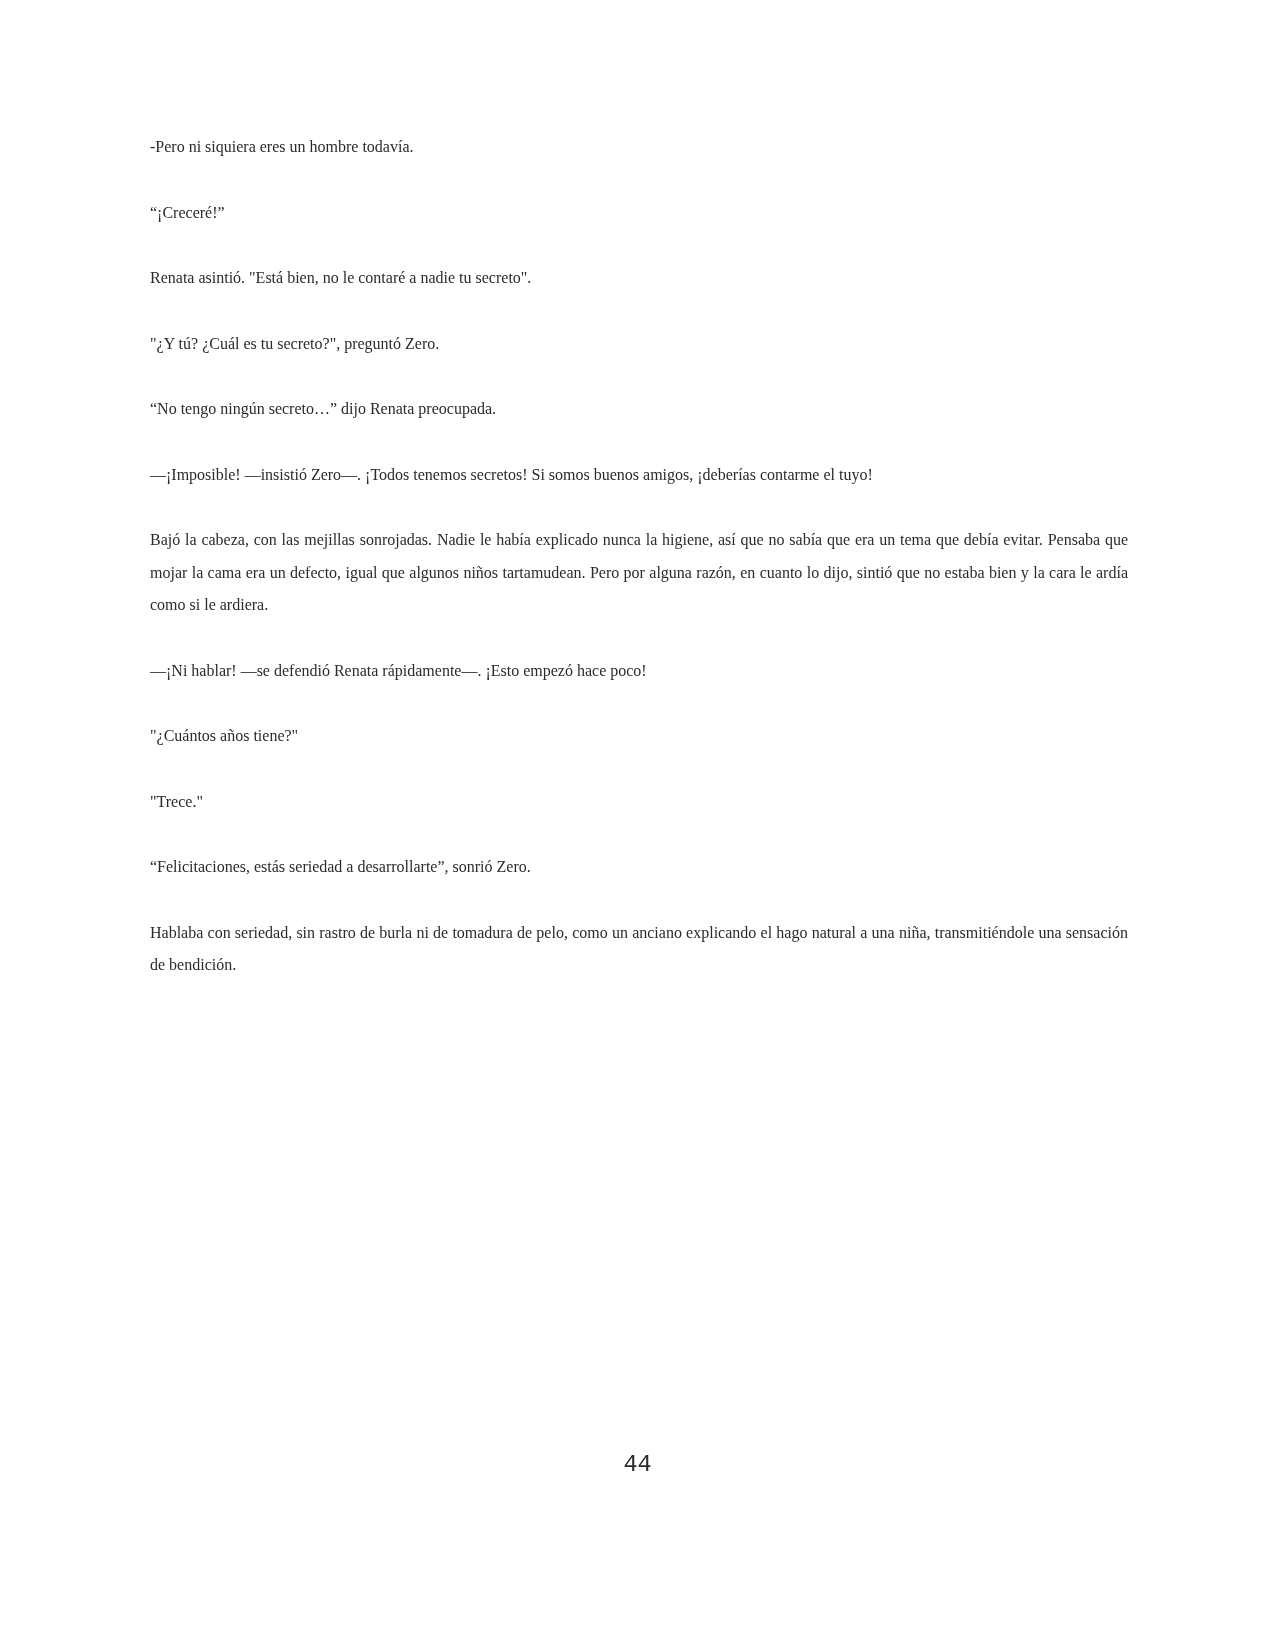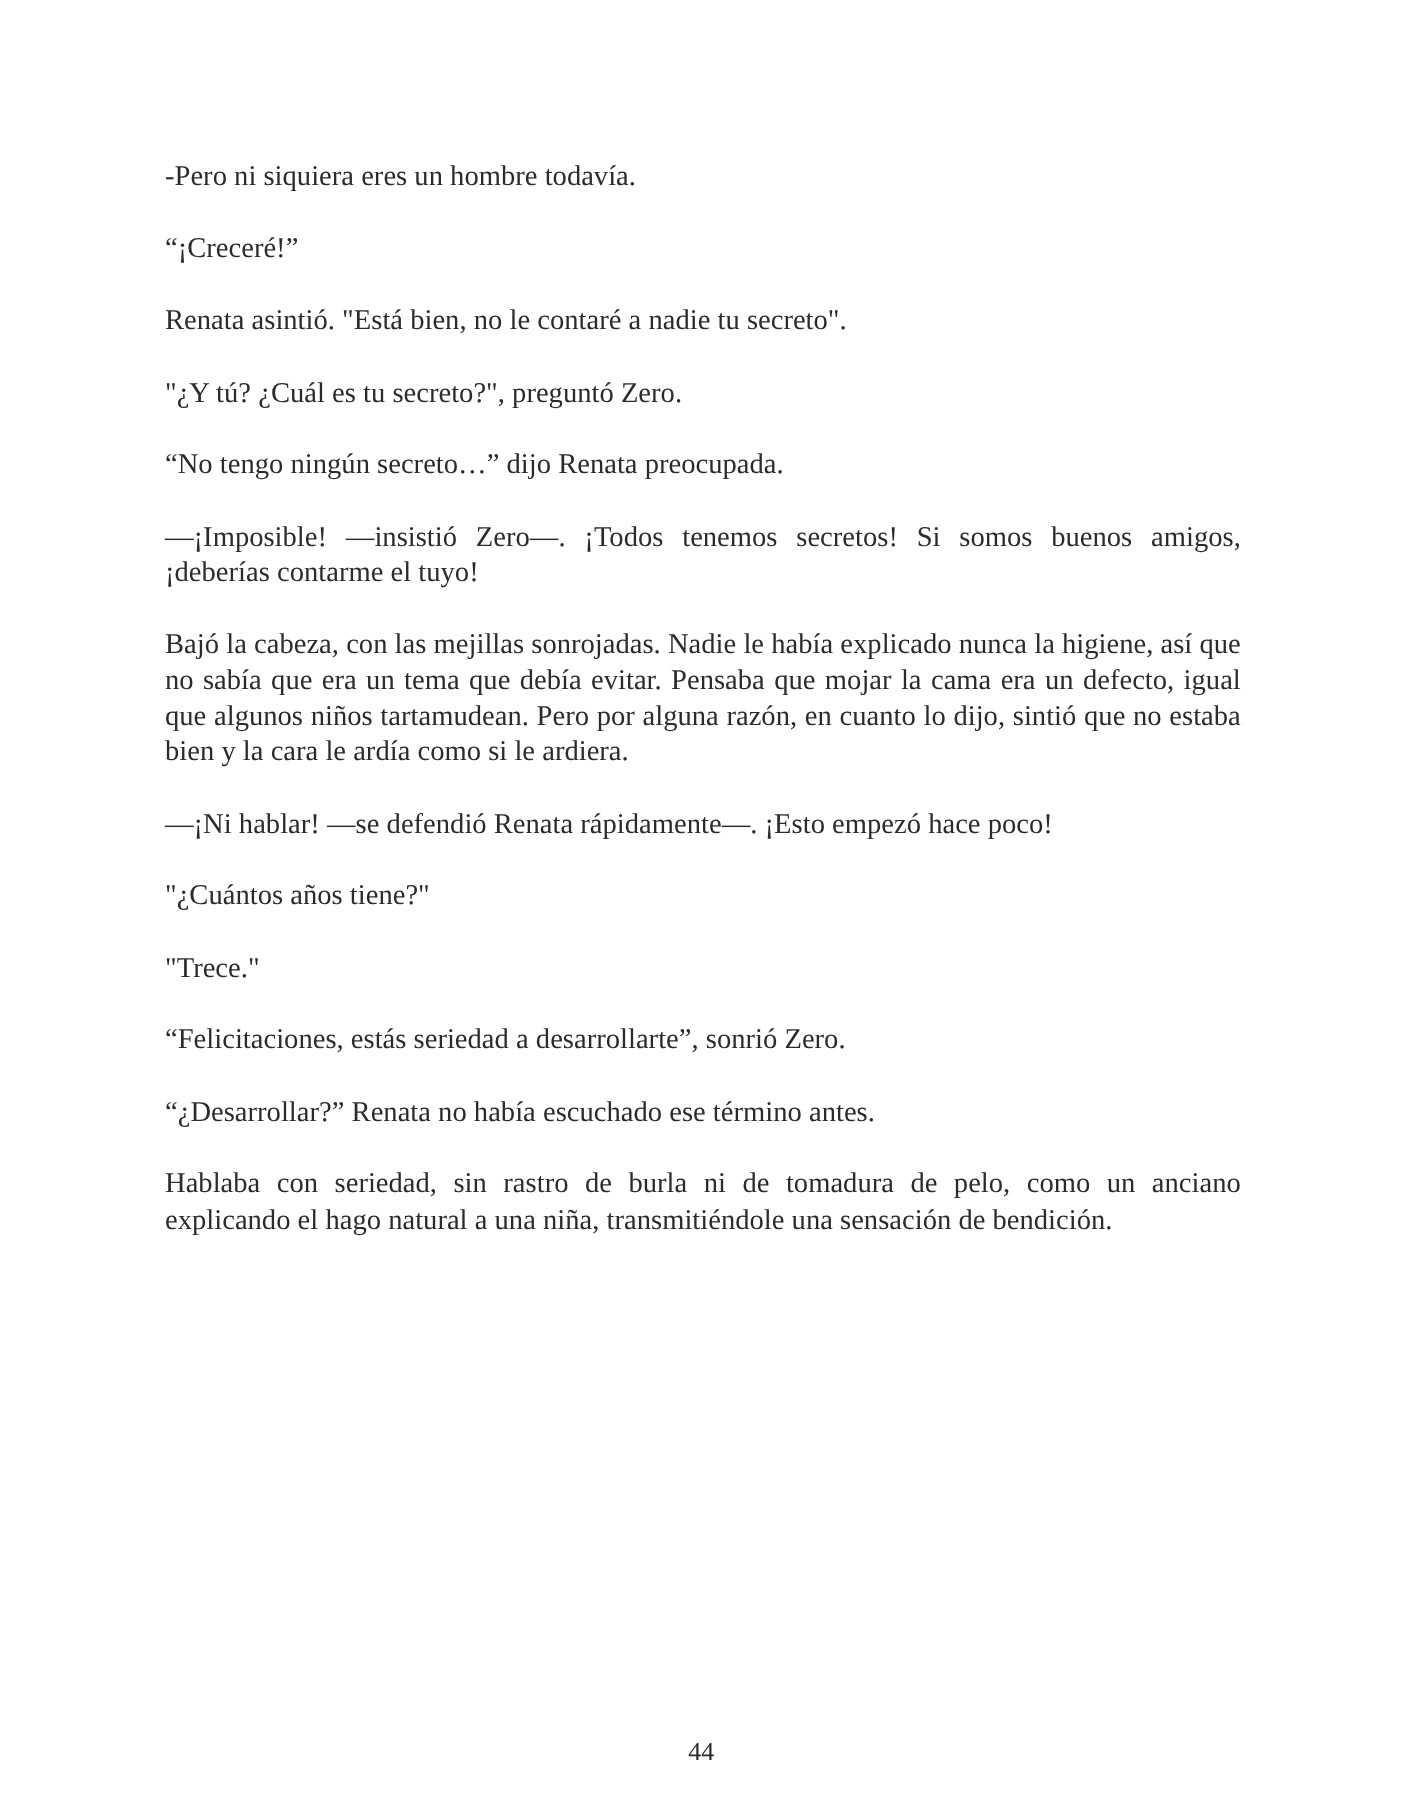--- a/index.html
+++ b/index.html
@@ -10,56 +10,55 @@
     .page {
       position: relative;
       width: 1275px;
       height: 1650px;
       background: #ffffff;
       overflow: hidden;
     }
     .body-text {
       position: absolute;
       left: 150px;
-      top: 144px;
+      top: 131px;
       width: 978px;
       font-family: "Liberation Serif", "DejaVu Serif", serif;
-      font-size: 26px;
+      font-size: 16px;
       line-height: 32.5px;
       color: #2b2b2b;
     }
     .para {
       margin: 0 0 33px 0;
       text-align: justify;
       text-align-last: left;
     }
     .page-number {
       position: absolute;
       left: 0;
       width: 1275px;
-      top: 1580px;
+      top: 1451px;
       text-align: center;
-      font-family: Liberation Serif, serif;
+      font-family: Liberation Mono, monospace;
       font-size: 23.5px;
       color: #2b2b2b;
     }
   </style>
 </head>
 <body>
 
 <div class="page">
   <div class="body-text">
     <p class="para">-Pero ni siquiera eres un hombre todavía.</p>
     <p class="para">“¡Creceré!”</p>
     <p class="para">Renata asintió. "Está bien, no le contaré a nadie tu secreto".</p>
     <p class="para">"¿Y tú? ¿Cuál es tu secreto?", preguntó Zero.</p>
     <p class="para">“No tengo ningún secreto…” dijo Renata preocupada.</p>
     <p class="para">—¡Imposible! —insistió Zero—. ¡Todos tenemos secretos! Si somos buenos amigos, ¡deberías contarme el tuyo!</p>
     <p class="para">Bajó la cabeza, con las mejillas sonrojadas. Nadie le había explicado nunca la higiene, así que no sabía que era un tema que debía evitar. Pensaba que mojar la cama era un defecto, igual que algunos niños tartamudean. Pero por alguna razón, en cuanto lo dijo, sintió que no estaba bien y la cara le ardía como si le ardiera.</p>
     <p class="para">—¡Ni hablar! —se defendió Renata rápidamente—. ¡Esto empezó hace poco!</p>
     <p class="para">"¿Cuántos años tiene?"</p>
     <p class="para">"Trece."</p>
     <p class="para">“Felicitaciones, estás seriedad a desarrollarte”, sonrió Zero.</p>
-    <p class="para">“¿Desarrollar?” Renata no había escuchado ese término antes.</p>
     <p class="para">Hablaba con seriedad, sin rastro de burla ni de tomadura de pelo, como un anciano explicando el hago natural a una niña, transmitiéndole una sensación de bendición.</p>
   </div>
   <div class="page-number">44</div>
 </div>
 
 </body></html>

